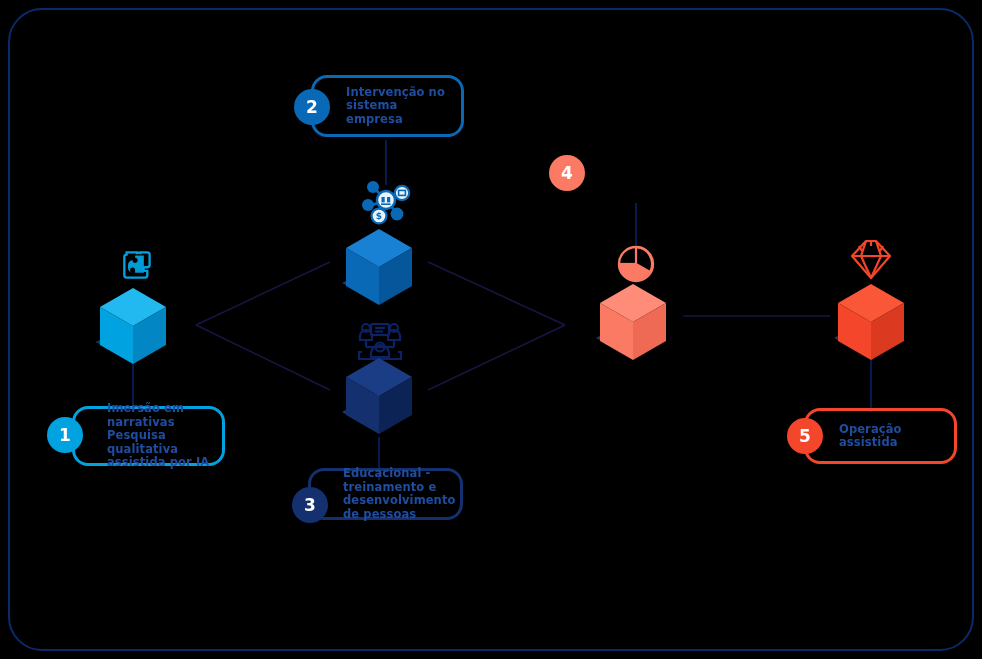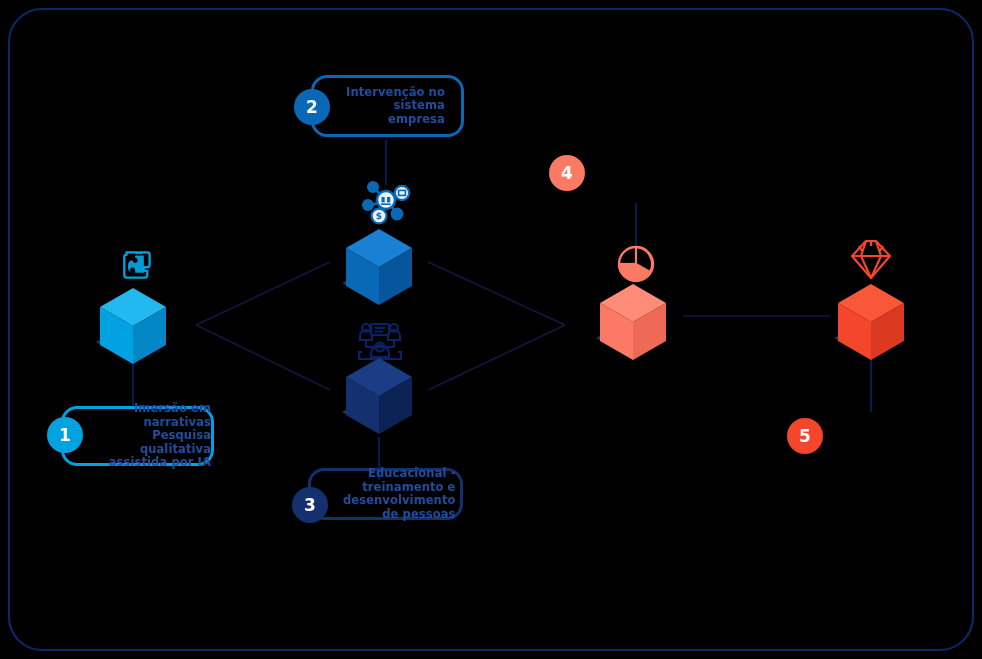--- a/index.html
+++ b/index.html
@@ -41,21 +41,20 @@
   }
   .callout {
     position: absolute;
     box-sizing: border-box;
     border-radius: 16px;
     border-width: 3px;
     border-style: solid;
     background: transparent;
     display: flex;
     align-items: center;
-    text-align: right;
   }
   .callout-text {
     font-size: 11.5px;
     line-height: 13.5px;
     font-weight: bold;
     letter-spacing: 0.1px;
     white-space: pre-line;
   }
   .badge {
     position: absolute;
@@ -189,21 +188,21 @@
         <path d="M883 246 l-3 5"></path>
         <path d="M871 241 v5"></path>
       </g>
       <polygon points="834,338 868,319 902,338 868,357" fill="#1E3556"></polygon>
       <polygon points="871,284 904,303 871,322 838,303" fill="#FA5638"></polygon>
       <polygon points="838,303 871,322 871,360 838,341" fill="#F4462A"></polygon>
       <polygon points="904,303 904,341 871,360 871,322" fill="#DC3A20"></polygon>
     </g>
   </svg>
 
-  <div class="callout" style="left:61px; top:406px; width:153px; height:60px; border-color:#00A3E0; padding-left:32px;">
+  <div class="callout" style="left:72px; top:406px; width:153px; height:60px; border-color:#00A3E0; padding-left:32px;">
     <div class="callout-text" style="color:#1F4DA0;">Imersão em narrativas
 Pesquisa qualitativa
 assistida por IA</div>
   </div>
   <div class="badge" style="left:47px; top:417px; width:36px; height:36px; background:#00A3E0;">
     <span>1</span>
   </div>
 
   <div class="callout" style="left:311px; top:75px; width:153px; height:62px; border-color:#0A69B7; padding-left:32px;">
     <div class="callout-text" style="color:#1F4DA0;">Intervenção no
@@ -221,17 +220,20 @@
 de pessoas</div>
   </div>
   <div class="badge" style="left:292px; top:487px; width:36px; height:36px; background:#14306E;">
     <span>3</span>
   </div>
 
   <div class="badge" style="left:549px; top:155px; width:36px; height:36px; background:#FA7A64;">
     <span>4</span>
   </div>
 
+  <div class="callout" style="left:804px; top:408px; width:153px; height:56px; border-color:#F4462A; padding-left:32px;">
+    <div class="callout-text" style="color:#1F4DA0;">Operação assistida</div>
+  </div>
   <div class="badge" style="left:787px; top:418px; width:36px; height:36px; background:#F4462A;">
     <span>5</span>
   </div>
 
 </div>
 
 </body></html>

